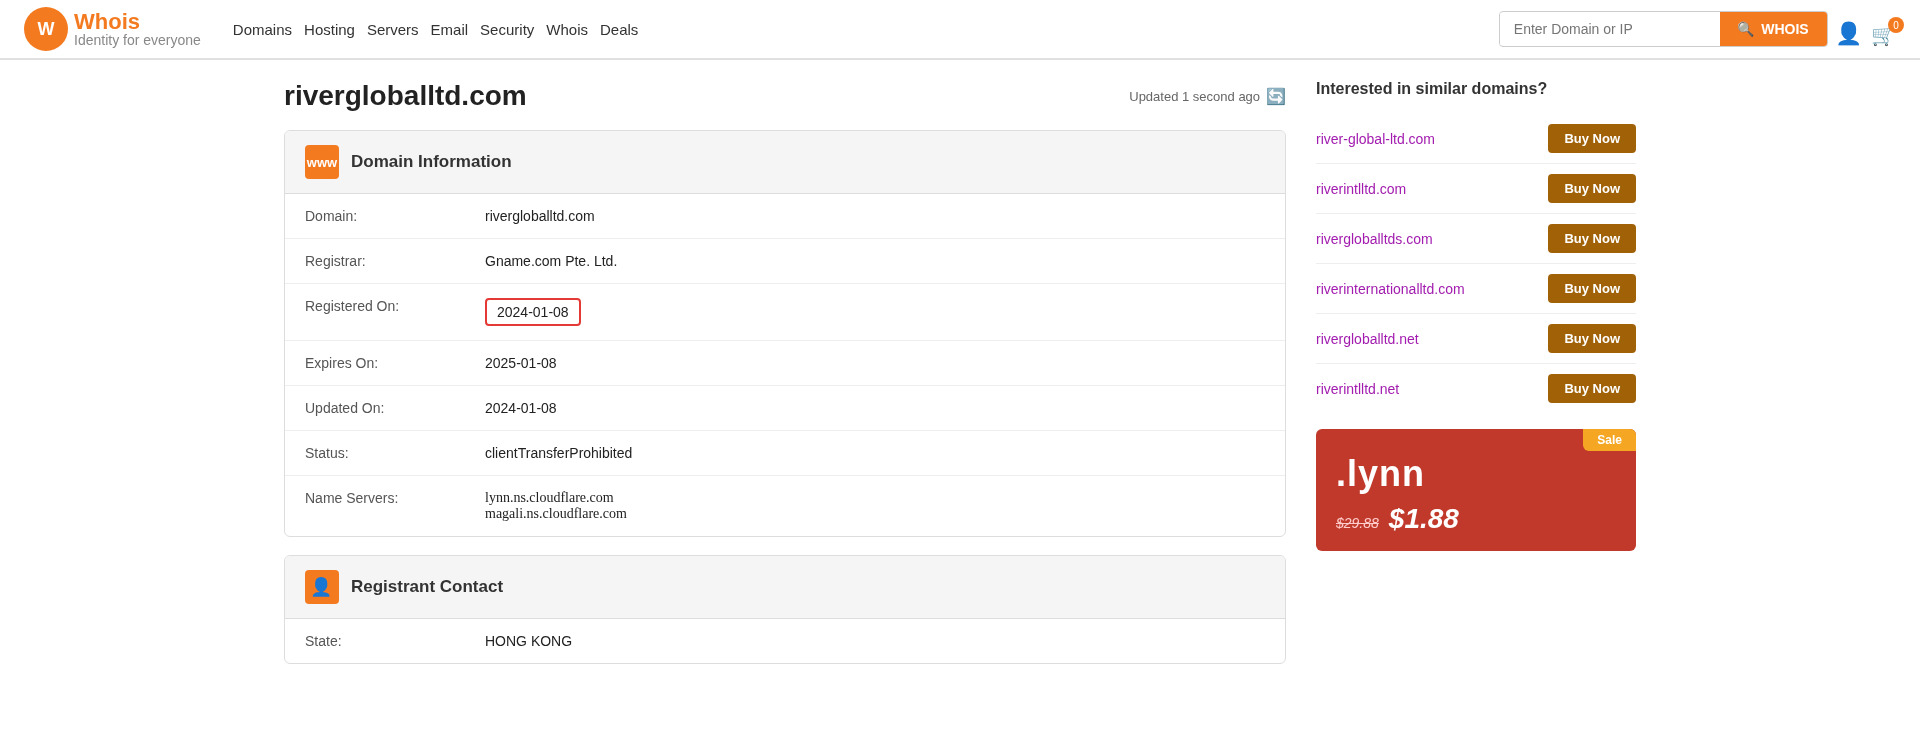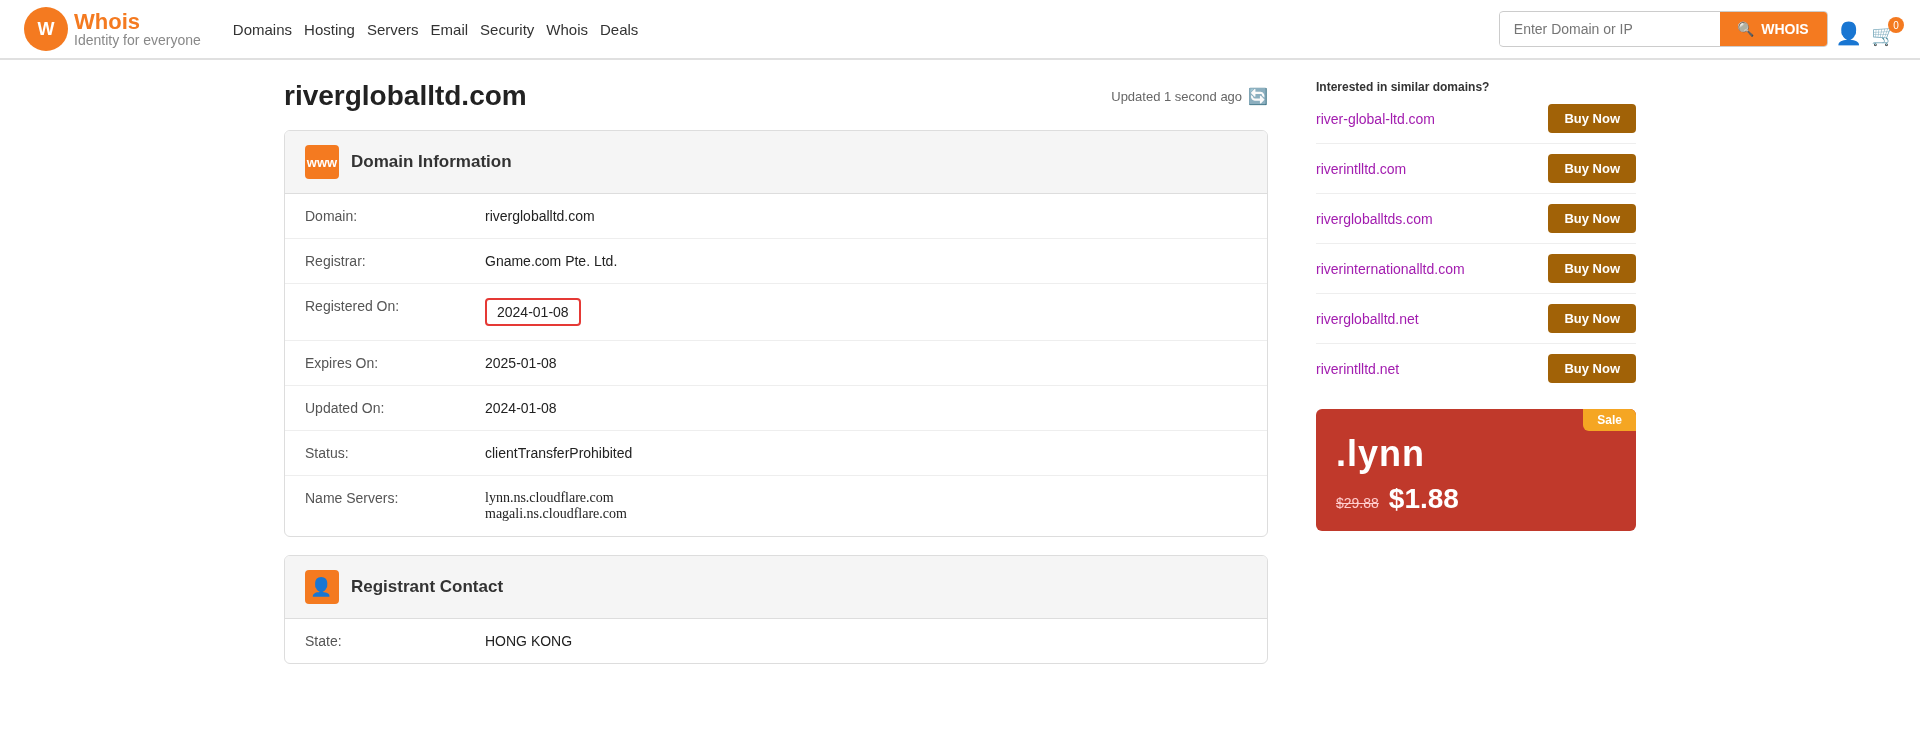--- a/index.html
+++ b/index.html
@@ -108,21 +108,21 @@
       width: 16px;
       height: 16px;
       display: flex;
       align-items: center;
       justify-content: center;
     }
 
     
     .main-wrapper {
       display: flex;
-      gap: 18px;
+      gap: 0;
       max-width: 1400px;
       margin: 0 auto;
       padding: 20px 24px;
     }
     .left-panel {
       flex: 1;
       margin-right: 30px;
     }
     .right-panel {
       width: 320px;
@@ -214,23 +214,24 @@
     .highlighted-cell {
       border: 2px solid #e53935;
       border-radius: 4px;
       padding: 4px 10px;
       display: inline-block;
       color: #222;
     }
 
     
     .similar-domains-title {
-      font-size: 12px;
+      font-size: 16px;
       font-weight: bold;
       color: #333;
+      margin-bottom: 16px;
     }
     .domain-suggestion-row {
       display: flex;
       align-items: center;
       justify-content: space-between;
       padding: 10px 0;
       border-bottom: 1px solid #eee;
     }
     .domain-suggestion-row:last-of-type {
       border-bottom: none;
@@ -276,20 +277,21 @@
       font-size: 36px;
       font-weight: bold;
       color: #fff;
       letter-spacing: 1px;
     }
     .sale-price-row {
       display: flex;
       align-items: baseline;
       gap: 10px;
       margin-top: 8px;
+      font-style: italic;
     }
     .sale-old-price {
       font-size: 14px;
       color: #ffcccc;
       text-decoration: line-through;
     }
     .sale-new-price {
       font-size: 28px;
       font-weight: bold;
       color: #fff;

